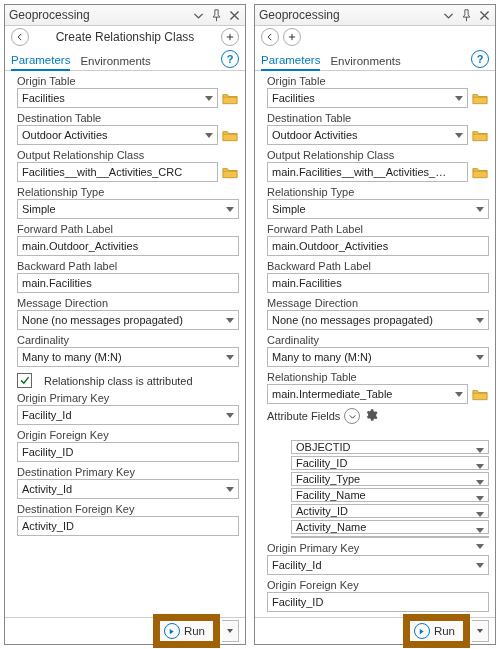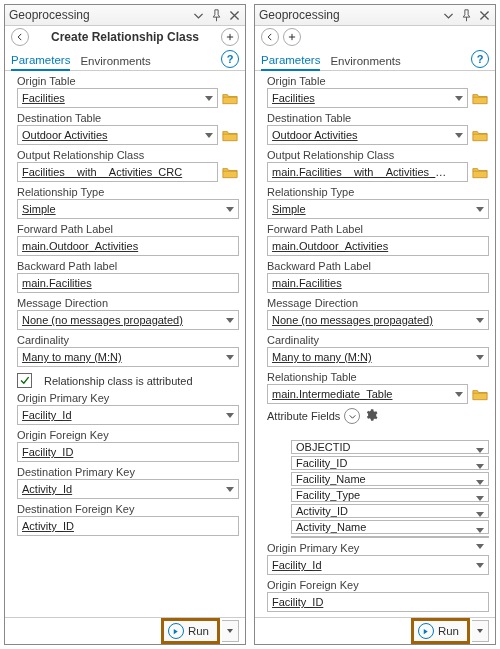--- a/index.html
+++ b/index.html
@@ -69,21 +69,20 @@
     padding: 0 6px;
     gap: 4px;
   }
   .back-btn { width: 16px; height: 16px; border-radius: 50%; border: 1px solid #aaa; display:flex; align-items:center; justify-content:center; cursor:pointer;}
   .back-btn svg { width:10px; height:10px; }
   .tool-name {
     flex: 1;
     text-align: center;
     font-size: 12px;
     color: #333;
-    font-weight: bold;
   }
   .plus-btn { width: 16px; height: 16px; border-radius: 50%; border: 1px solid #aaa; display:flex; align-items:center; justify-content:center; cursor:pointer;}
   .plus-btn svg { width:10px; height:10px; }
 
   
   .tabs-row {
     display: flex;
     align-items: flex-end;
     height: 22px;
     padding: 0 6px;
@@ -128,21 +127,20 @@
     font-size: 11px;
     color: #404040;
     margin-bottom: 1px;
     padding-left: 6px;
   }
   .field-row {
     display: flex;
     gap: 3px;
     align-items: center;
     padding-left: 6px;
-    text-decoration: underline;
   }
   .control {
     flex: 1;
     height: 18px;
     border: 1px solid var(--border);
     background: #fff;
     font-size: 11px;
     padding: 0 4px;
     display: flex;
     align-items: center;
@@ -224,21 +222,21 @@
     display: flex;
     align-items:center;
     justify-content: flex-end;
     padding: 0 6px;
     gap: 2px;
   }
   .run-btn {
     display: flex;
     align-items: center;
     gap: 4px;
-    border: 3px solid #a16207;
+    border: 7px solid #a16207;
     background: #fafafa;
     height: 20px;
     padding: 0 8px 0 4px;
     cursor:pointer;
     font-size: 11.5px;
   }
   .run-play-circle {
     width:14px;height:14px;border-radius:50%;border:1.3px solid var(--accent);
     display:flex;align-items:center;justify-content:center;
   }
@@ -649,24 +647,24 @@
             </svg></span>
       </div>
       <div class="attr-list" id="attr-list">
           <div class="control select">
             <span class="val">OBJECTID</span>
           </div>
           <div class="control select">
             <span class="val">Facility_ID</span>
           </div>
           <div class="control select">
+            <span class="val">Facility_Type</span>
+          </div>
+          <div class="control select">
             <span class="val">Facility_Name</span>
-          </div>
-          <div class="control select">
-            <span class="val">Facility_Type</span>
           </div>
           <div class="control select">
             <span class="val">Activity_ID</span>
           </div>
           <div class="control select">
             <span class="val">Activity_Name</span>
           </div>
           <div class="control select">
             <span class="val"></span>
           </div>

